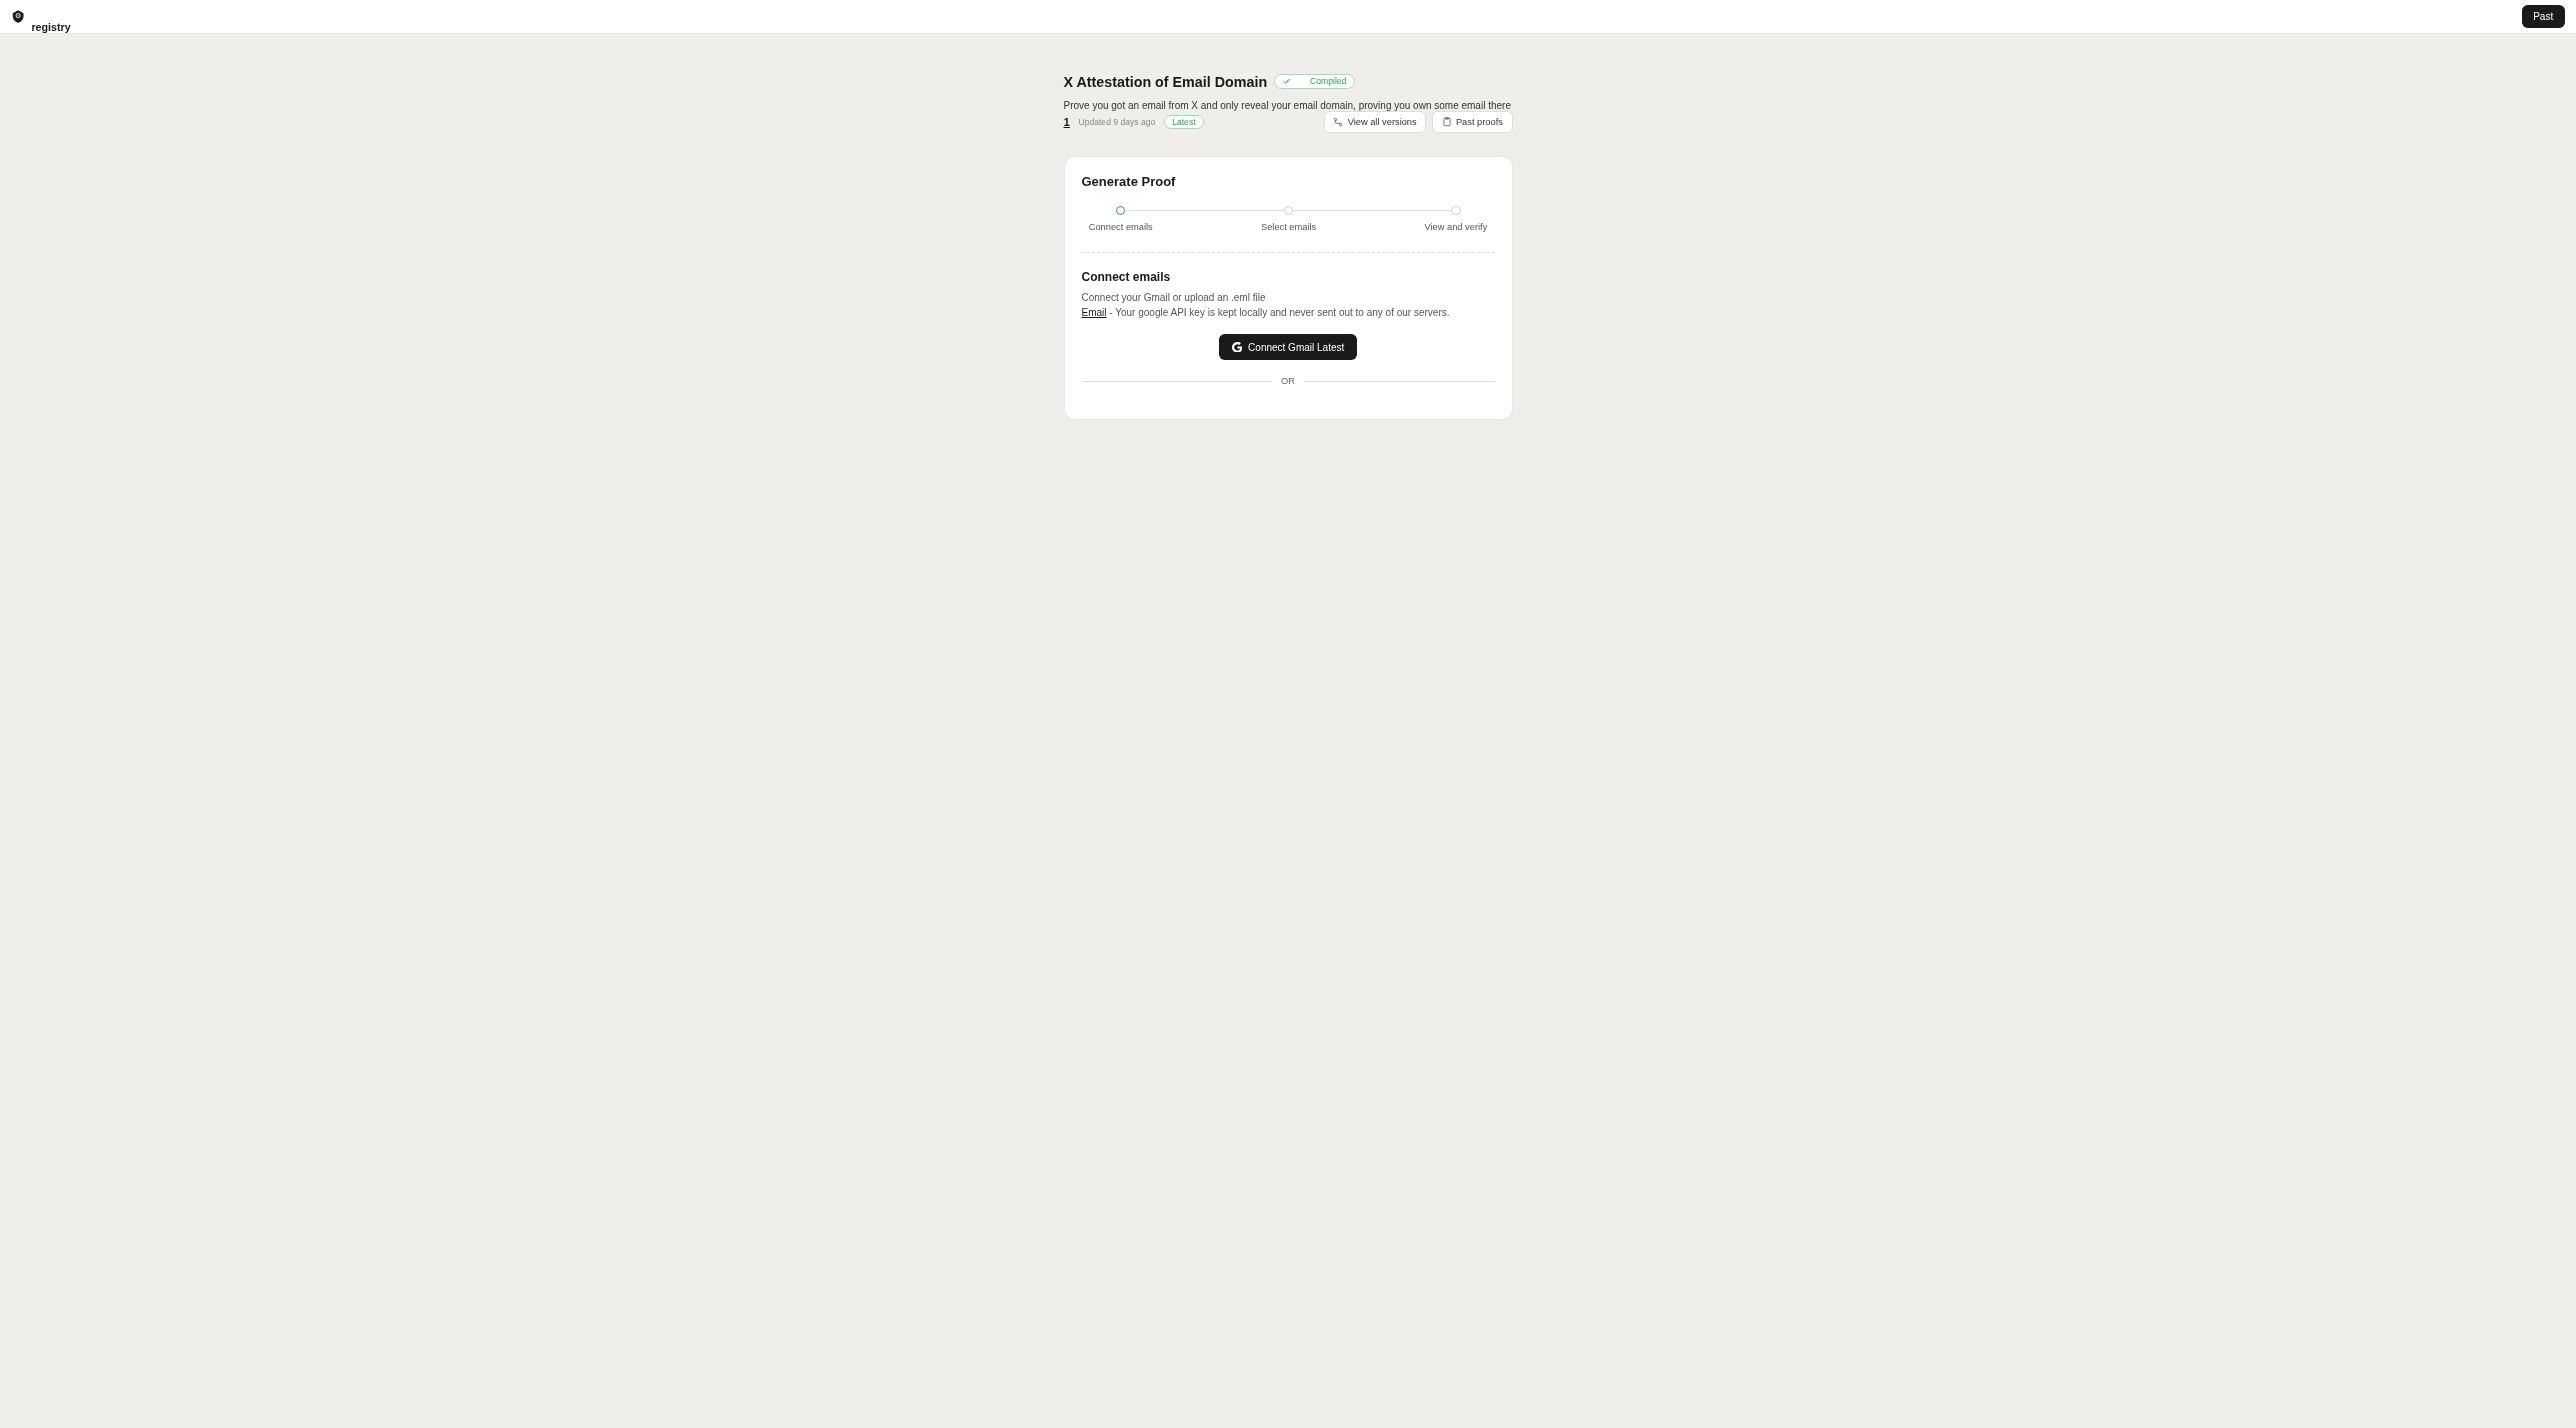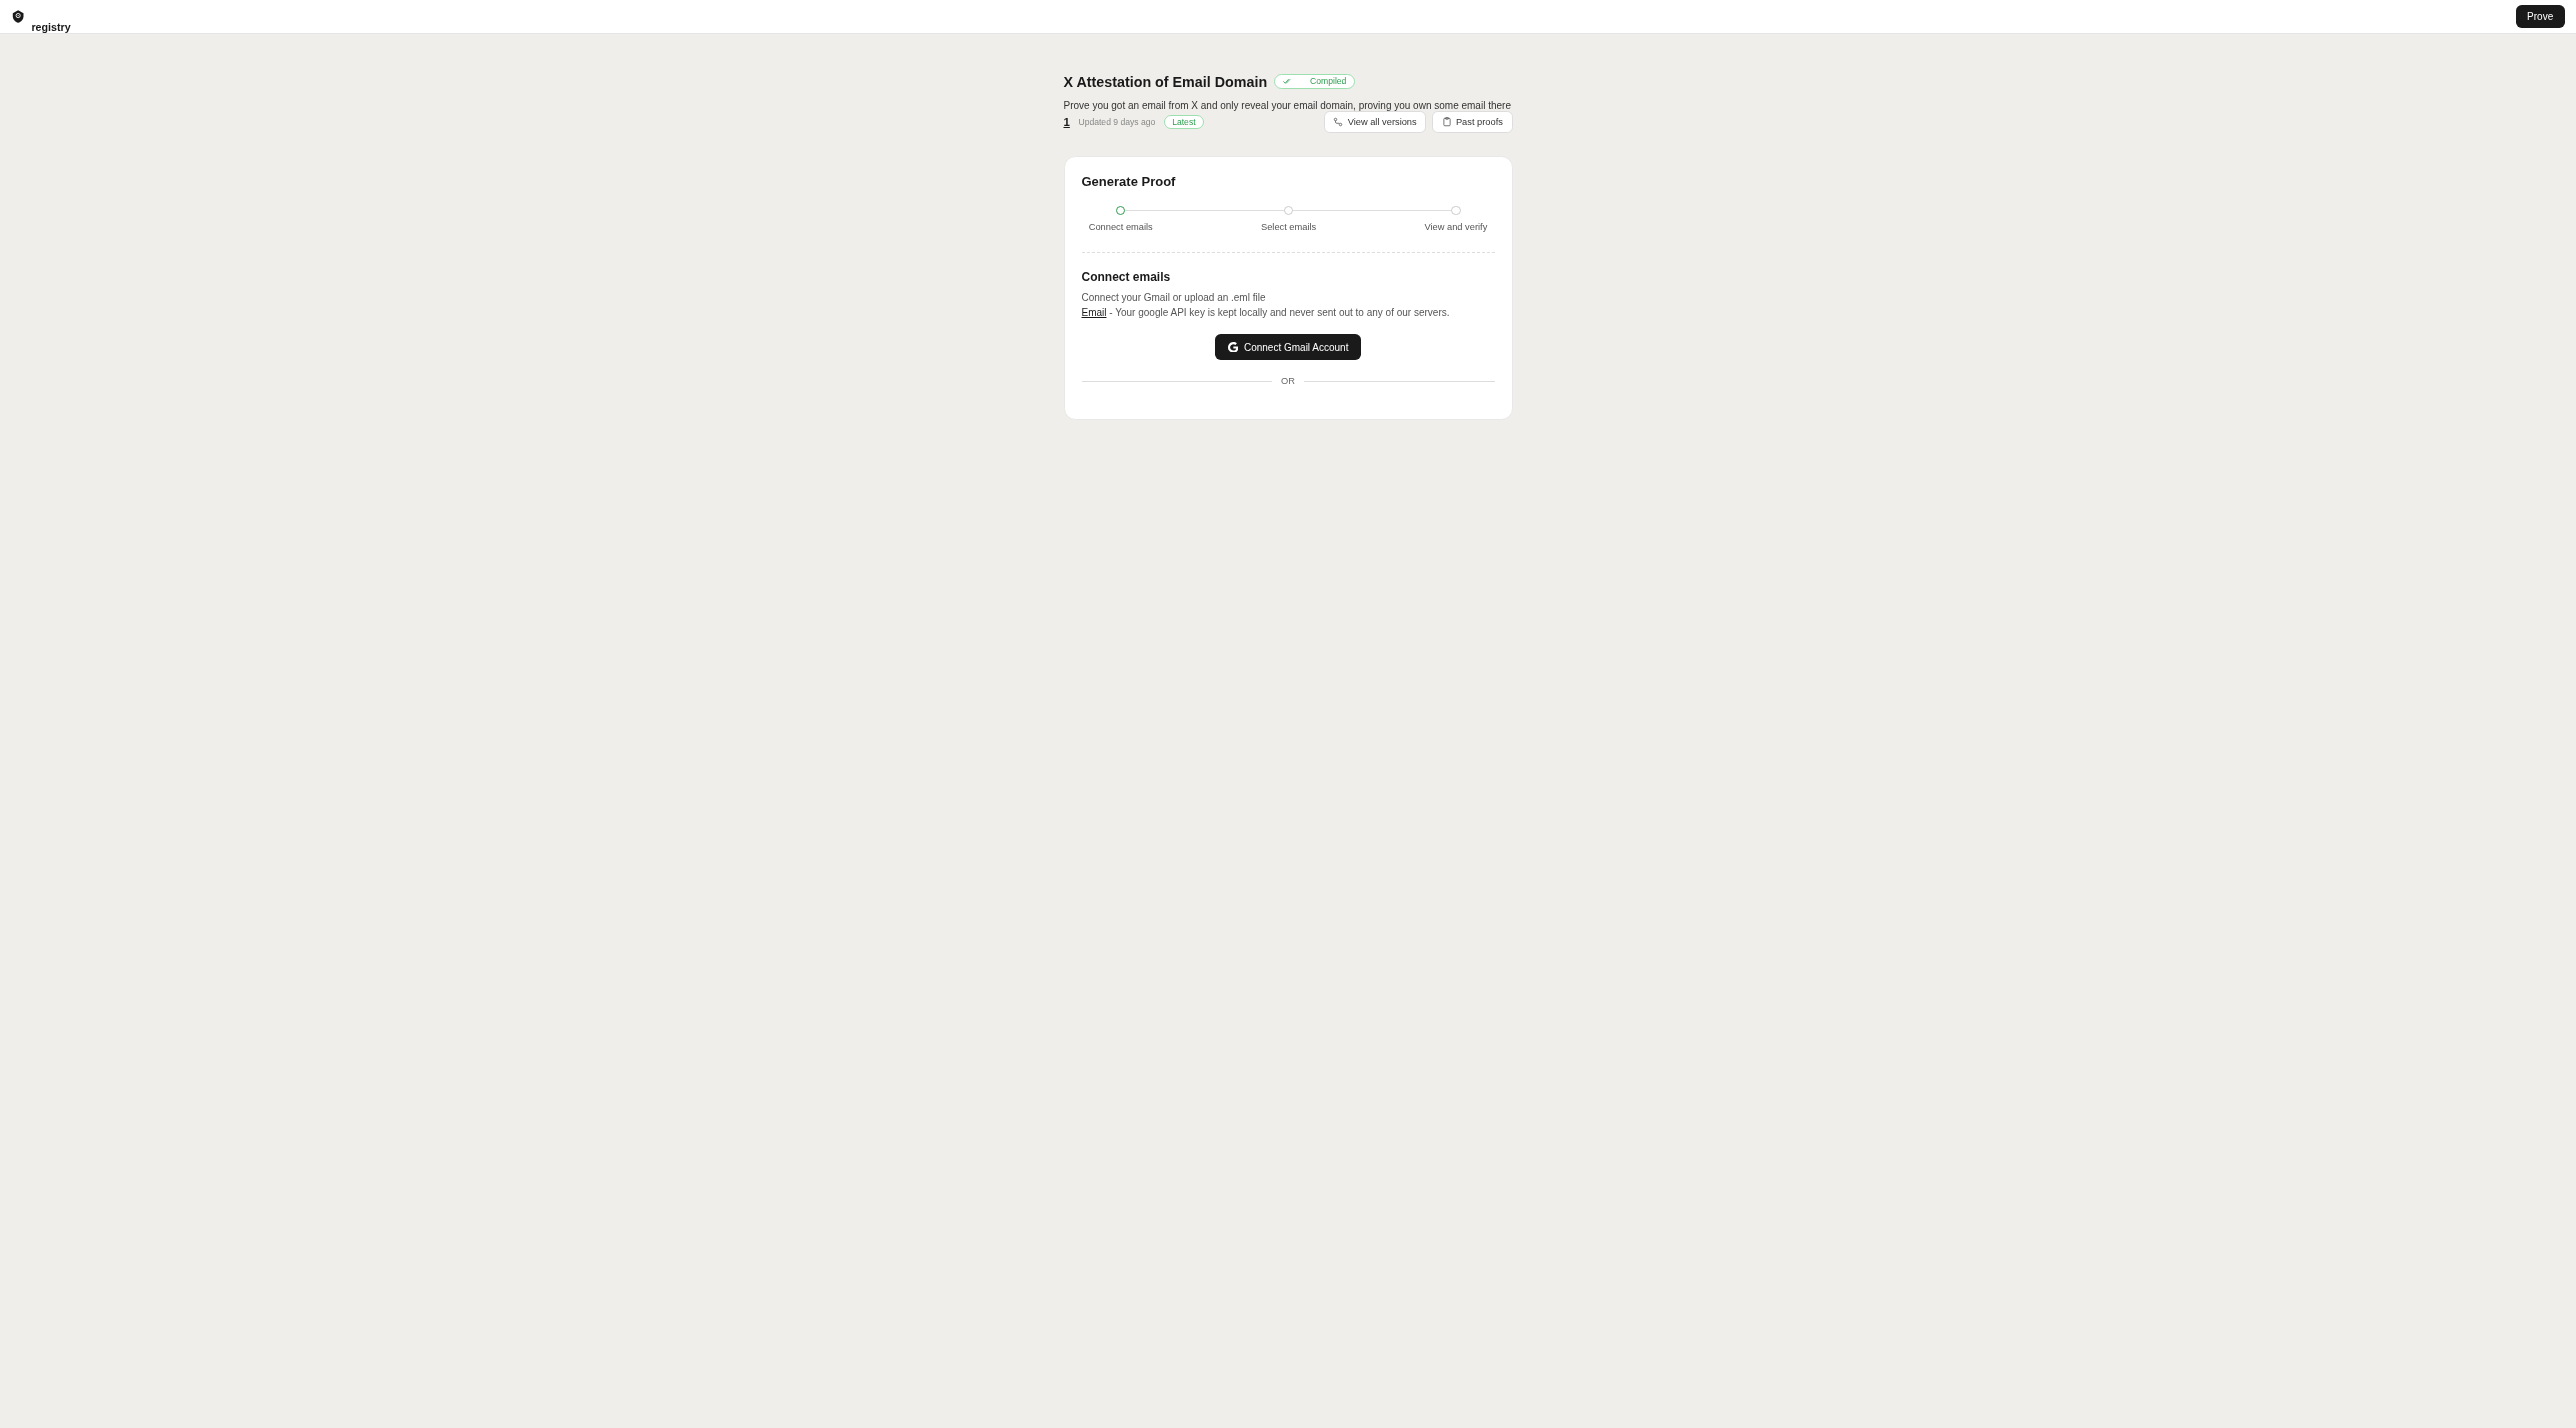--- a/index.html
+++ b/index.html
@@ -52,21 +52,21 @@
   <div class="logo-area">
     <span class="logo-icon">
       <svg width="14.3" height="14.3" viewBox="0 0 24 24" fill="none">
           <path d="M12 2L3 7v5c0 5 3.8 9.7 9 11 5.2-1.3 9-6 9-11V7l-9-5z" fill="#1a1a1a"></path>
           <circle cx="12" cy="11" r="3.5" fill="none" stroke="#fff" stroke-width="1.5"></circle>
           <circle cx="12" cy="11" r="1" fill="#fff"></circle>
         </svg>
     </span>
     <span class="logo-text">registry</span>
   </div>
-  <button class="login-btn">Prove</button>
+  <button class="login-btn">Past</button>
 </div>
 
 <div class="main">
   <div class="title-row">
     <h1 class="page-title">X Attestation of Email Domain</h1>
     <span class="compiled-badge">
       <span>
         <svg width="8.6" height="7.2" viewBox="0 0 16 12" fill="none">
             <path d="M1 6l3 3L10 2M6 9l7-7" stroke="#2e9d4f" stroke-width="1.5" stroke-linecap="round" stroke-linejoin="round"></path>
           </svg>
@@ -134,21 +134,21 @@
 
     <button class="gmail-btn">
       <span>
         <svg width="10.7" height="10.7" viewBox="0 0 18 18">
             <path d="M17.6 9.2c0-.6-.1-1.2-.2-1.8H9v3.5h4.8c-.2 1.1-.8 2-1.8 2.7v2.2h2.9c1.7-1.6 2.7-3.9 2.7-6.6z" fill="#fff"></path>
             <path d="M9 18c2.4 0 4.5-.8 6-2.2l-2.9-2.2c-.8.5-1.8.9-3.1.9-2.4 0-4.4-1.6-5.1-3.8H.9v2.3C2.4 16 5.5 18 9 18z" fill="#fff"></path>
             <path d="M3.9 10.7c-.2-.5-.3-1.1-.3-1.7s.1-1.2.3-1.7V4.9H.9C.3 6.2 0 7.5 0 9s.3 2.8.9 4.1l3-2.4z" fill="#fff"></path>
             <path d="M9 3.6c1.3 0 2.5.5 3.4 1.3l2.6-2.6C13.5.9 11.4 0 9 0 5.5 0 2.4 2 .9 4.9l3 2.4C4.6 5.2 6.6 3.6 9 3.6z" fill="#fff"></path>
           </svg>
       </span>
-      <span>Connect Gmail Account</span>
+      <span>Connect Gmail Latest</span>
     </button>
 
     <div class="or-row">
       <div class="or-line"></div>
       <span class="or-text">OR</span>
       <div class="or-line"></div>
     </div>
 
   </div>
 </div>

